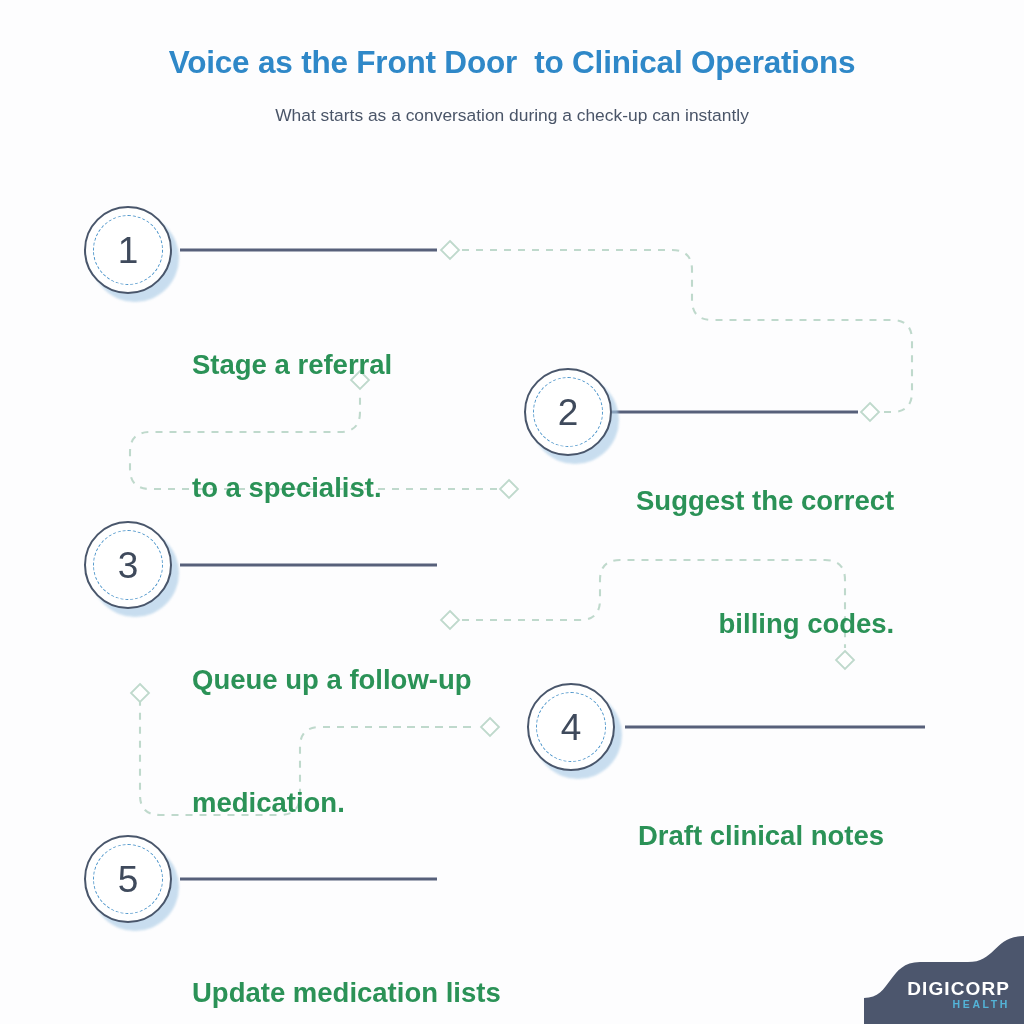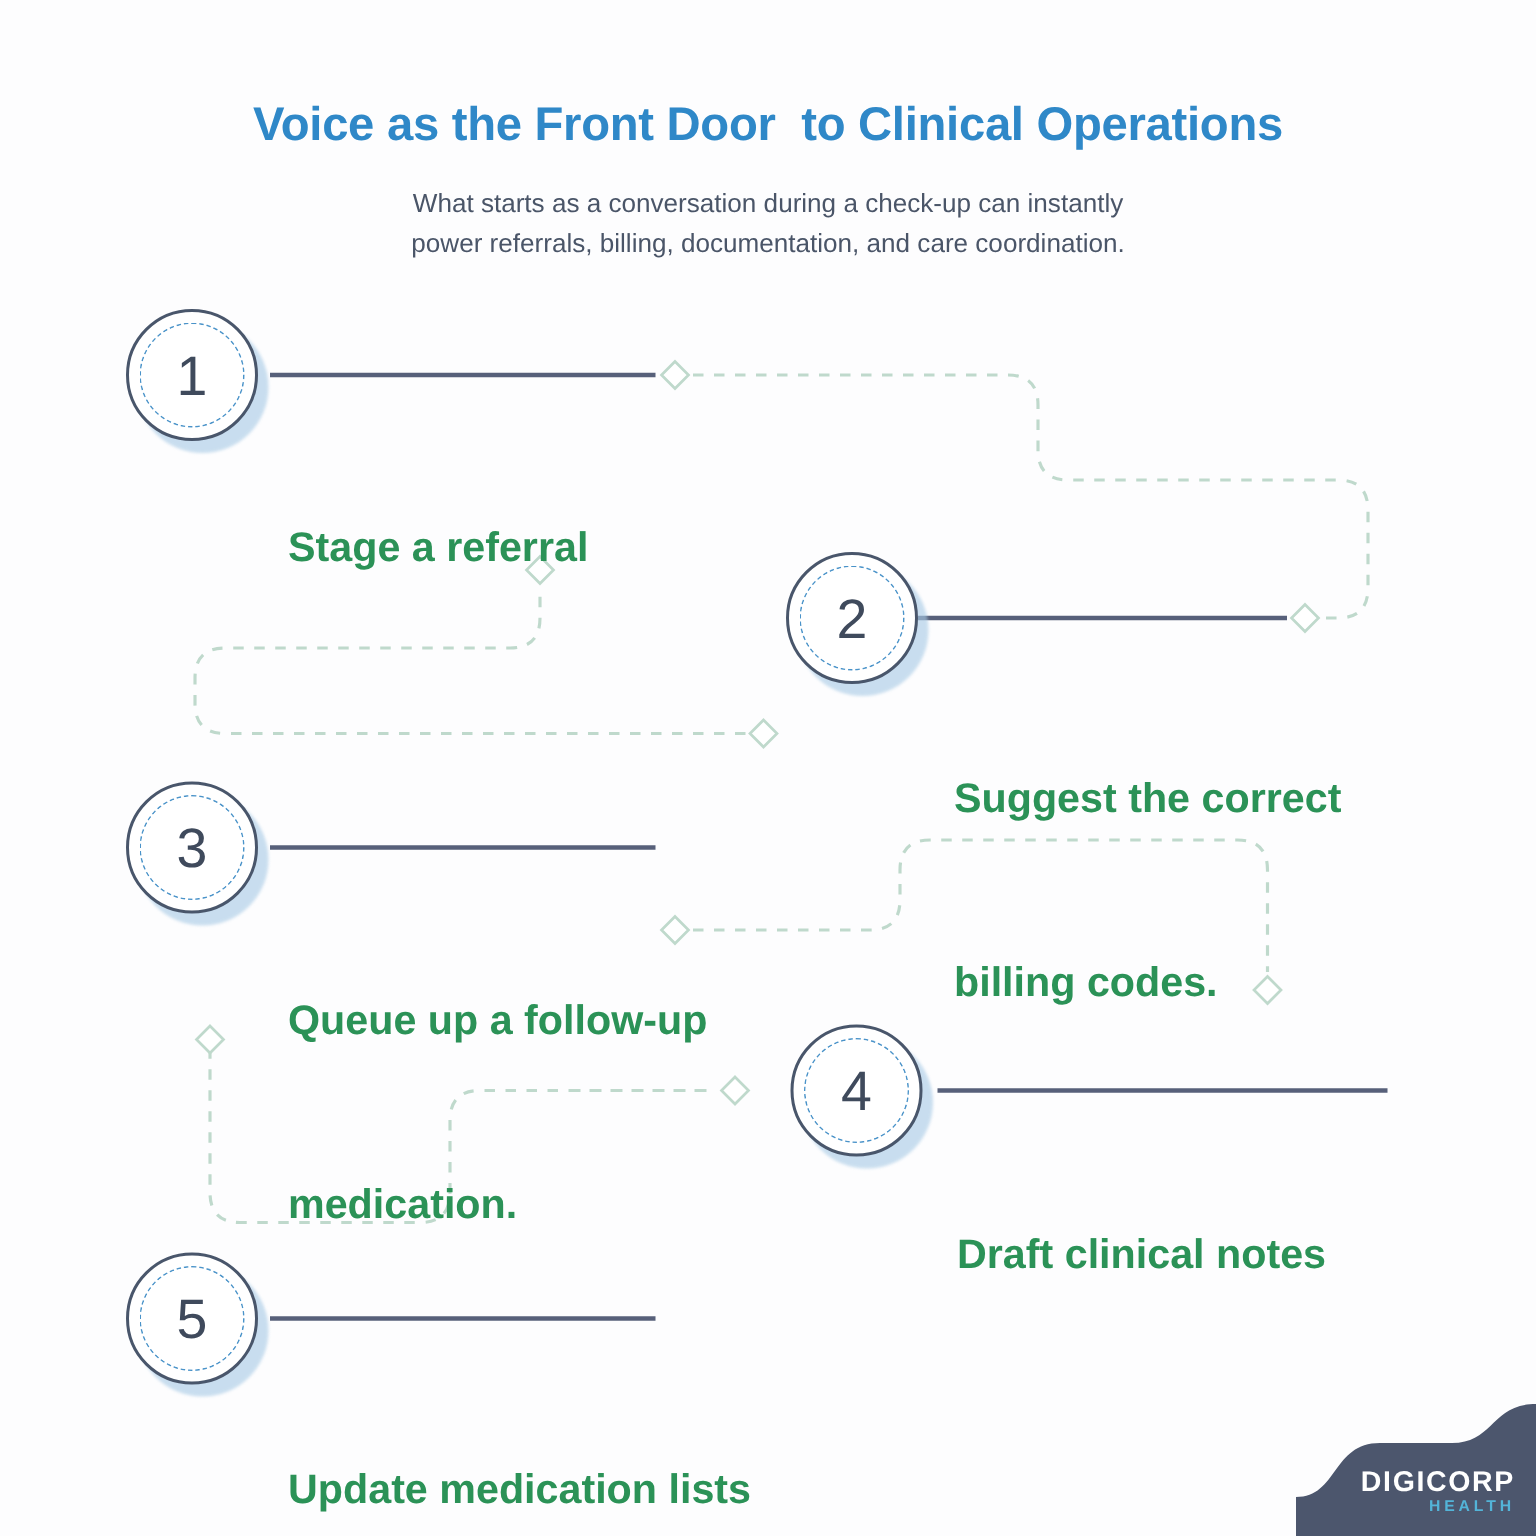--- a/index.html
+++ b/index.html
@@ -11,21 +11,21 @@
   }
   #stage {
     position:relative;
     width:1024px; height:1024px;
     background:#fdfdfe;
   }
 
   
   #header { position:absolute; top:0; left:0; width:1024px; text-align:center; }
   #title {
-    margin-top:64px;
+    margin-top:44px;
     font-size:31.5px; font-weight:bold;
     color:#2f88c8; letter-spacing:-0.2px;
     white-space:pre;
   }
   #subtitle {
     margin-top:21px;
     font-size:17.4px; line-height:27px;
     color:#4a5568; font-weight:500;
   }
   #subtitle div { white-space:pre; }
@@ -85,21 +85,20 @@
 </style>
 </head>
 <body>
 
 <div id="stage">
 
   <div id="header">
     <div id="title">Voice as the Front Door  to Clinical Operations</div>
     <div id="subtitle">
       <div>What starts as a conversation during a check-up can instantly</div>
-      <div>power referrals, billing, documentation, and care coordination.</div>
     </div>
   </div>
 
   <svg id="wires" viewBox="0 0 1024 1024" xmlns="http://www.w3.org/2000/svg">
     <defs>
       <style>
         .solid { stroke:#57607a; stroke-width:3.1; fill:none; stroke-linecap:butt; }
         .dash  { stroke:#bfd9cc; stroke-width:2.1; fill:none;
                  stroke-dasharray:7 7; stroke-linecap:butt; }
         .dia   { stroke:#bfd9cc; stroke-width:1.8; fill:#ffffff; }
@@ -139,31 +138,32 @@
   <div class="step" style="left:84px; top:206px;">
     <div class="badge">
       <div class="shadow"></div>
       <div class="ring"></div>
       <div class="dashring"></div>
       <div class="num">1</div>
     </div>
   </div>
   <div class="label" style="left:192px; top:262px;">
     <div>Stage a referral</div>
+    <div>to a specialist.</div>
   </div>
 
   <div class="step" style="left:524px; top:368px;">
     <div class="badge">
       <div class="shadow"></div>
       <div class="ring"></div>
       <div class="dashring"></div>
       <div class="num">2</div>
     </div>
   </div>
-  <div class="label" style="left:636px; top:429px;">
+  <div class="label" style="left:636px; top:398px;text-align:right;">
     <div>Suggest the correct</div>
     <div>billing codes.</div>
   </div>
 
   <div class="step" style="left:84px; top:521px;">
     <div class="badge">
       <div class="shadow"></div>
       <div class="ring"></div>
       <div class="dashring"></div>
       <div class="num">3</div>

